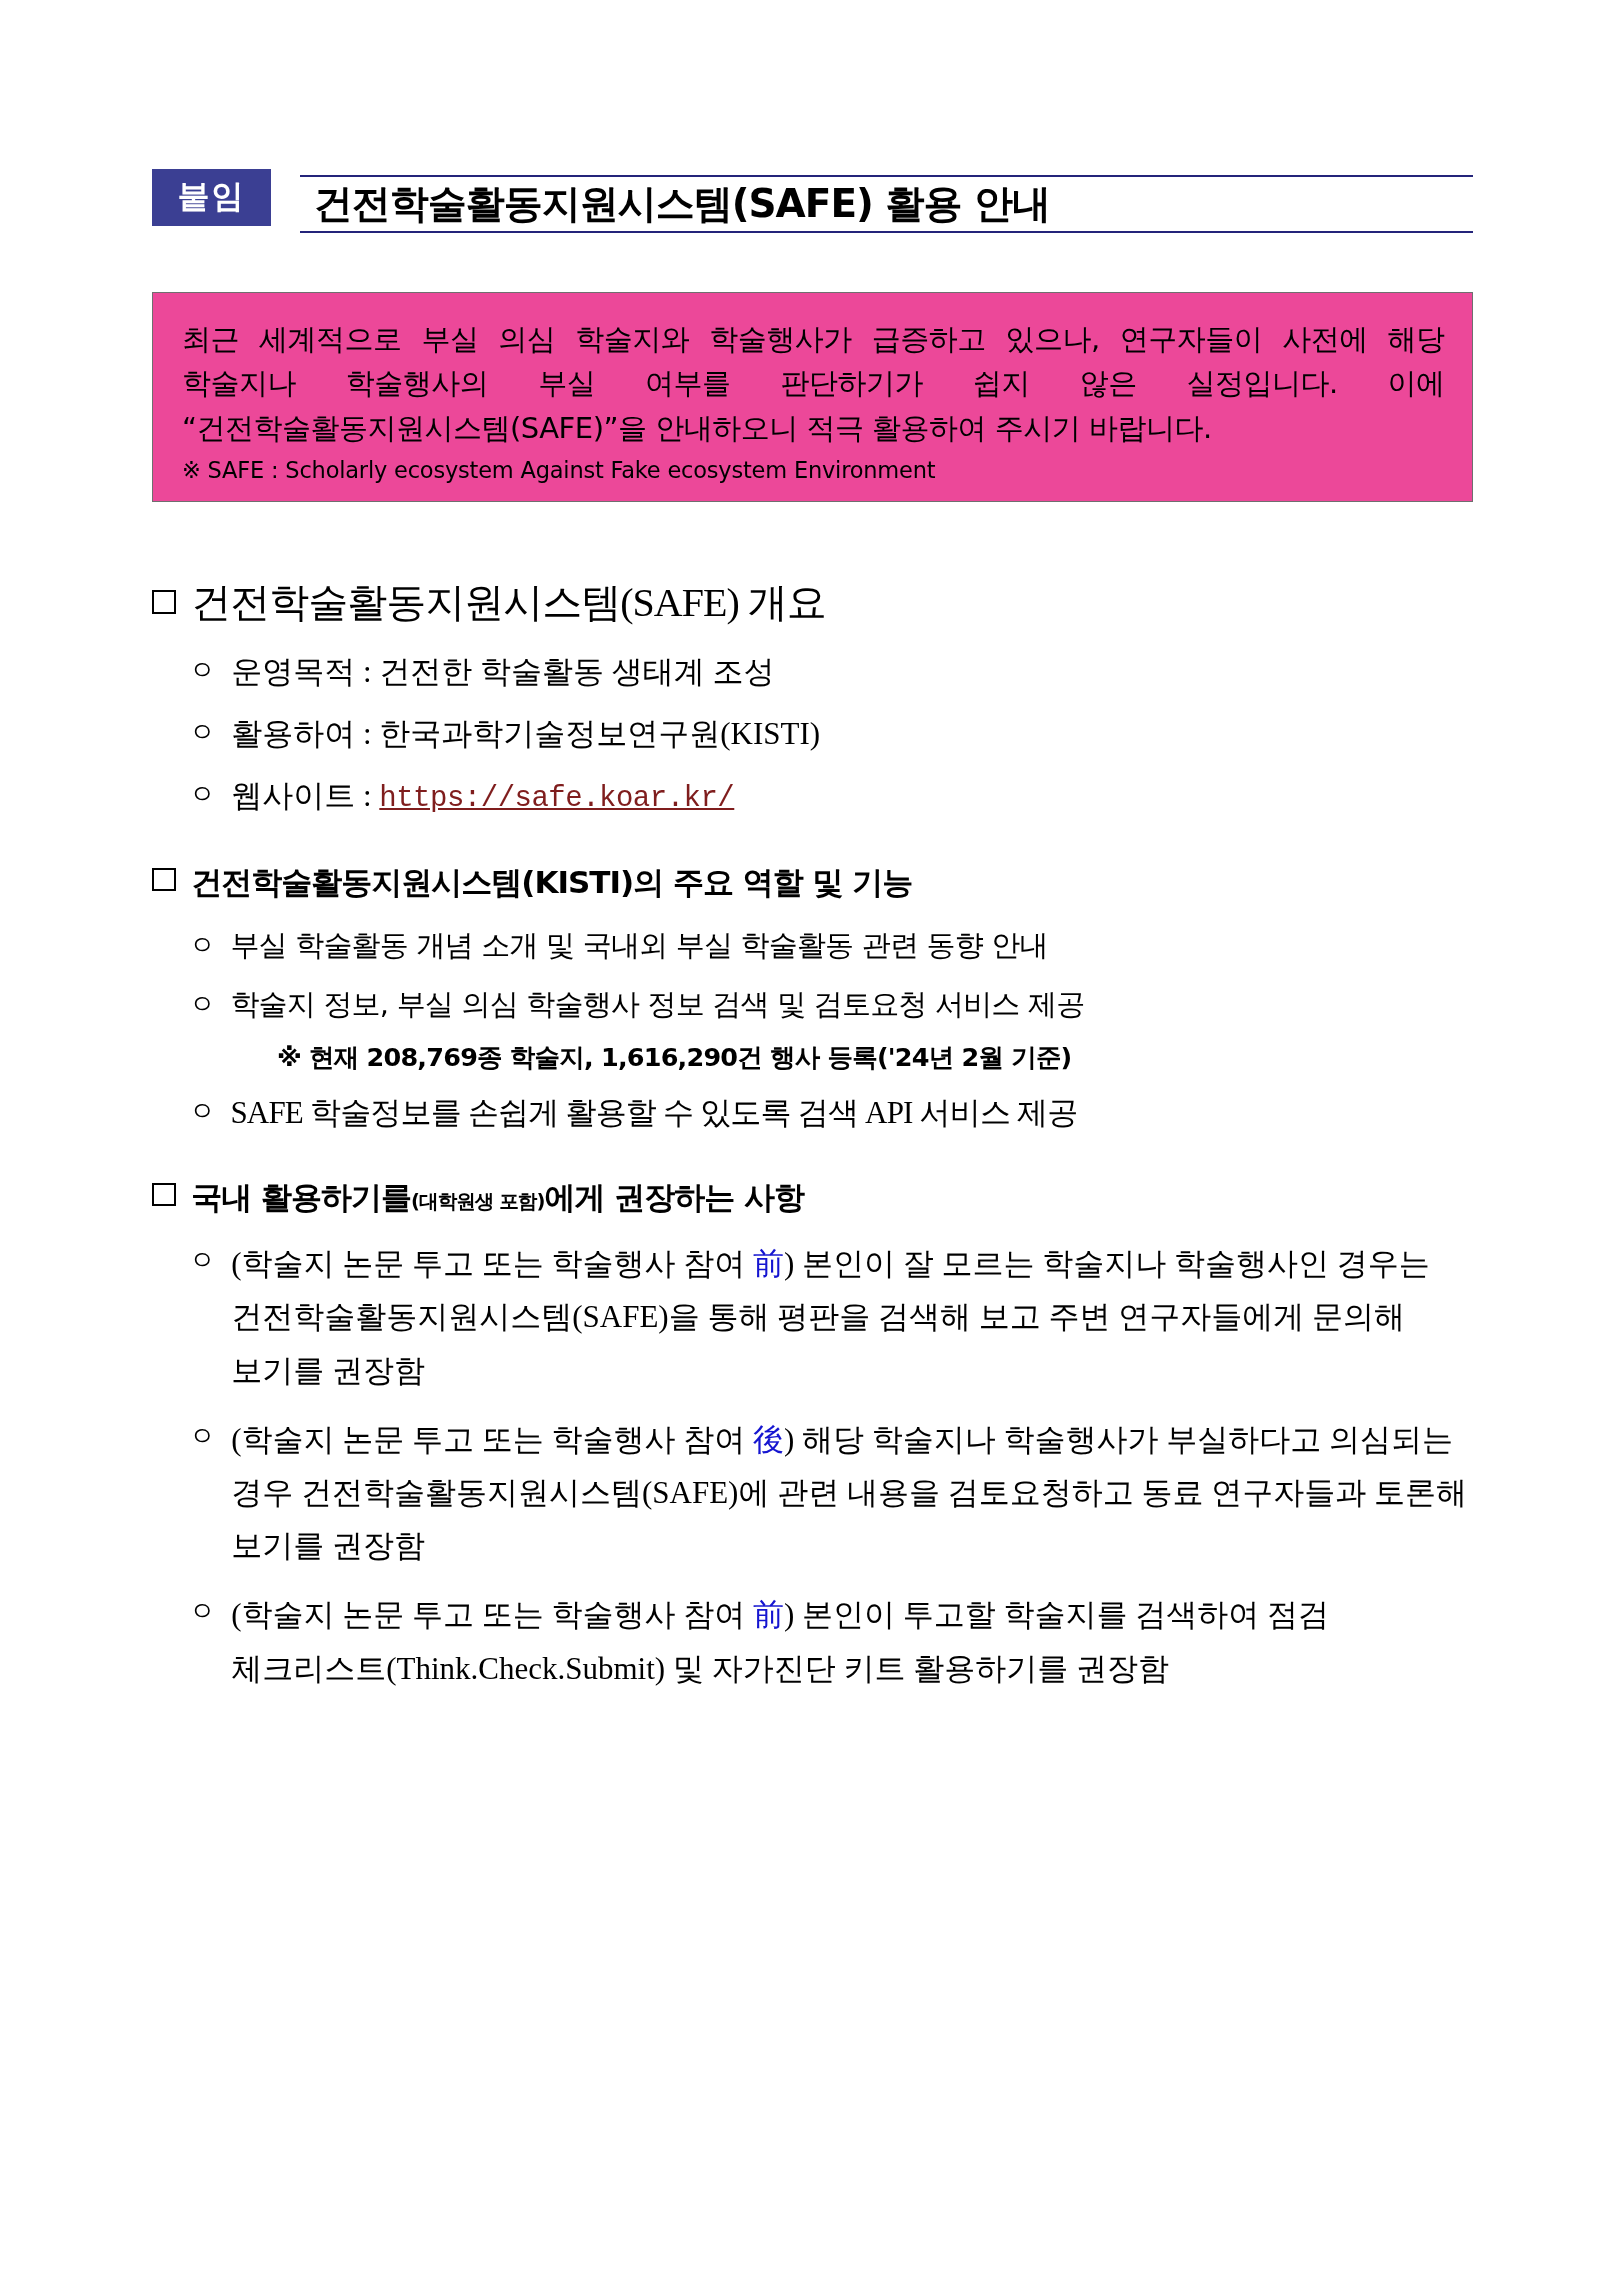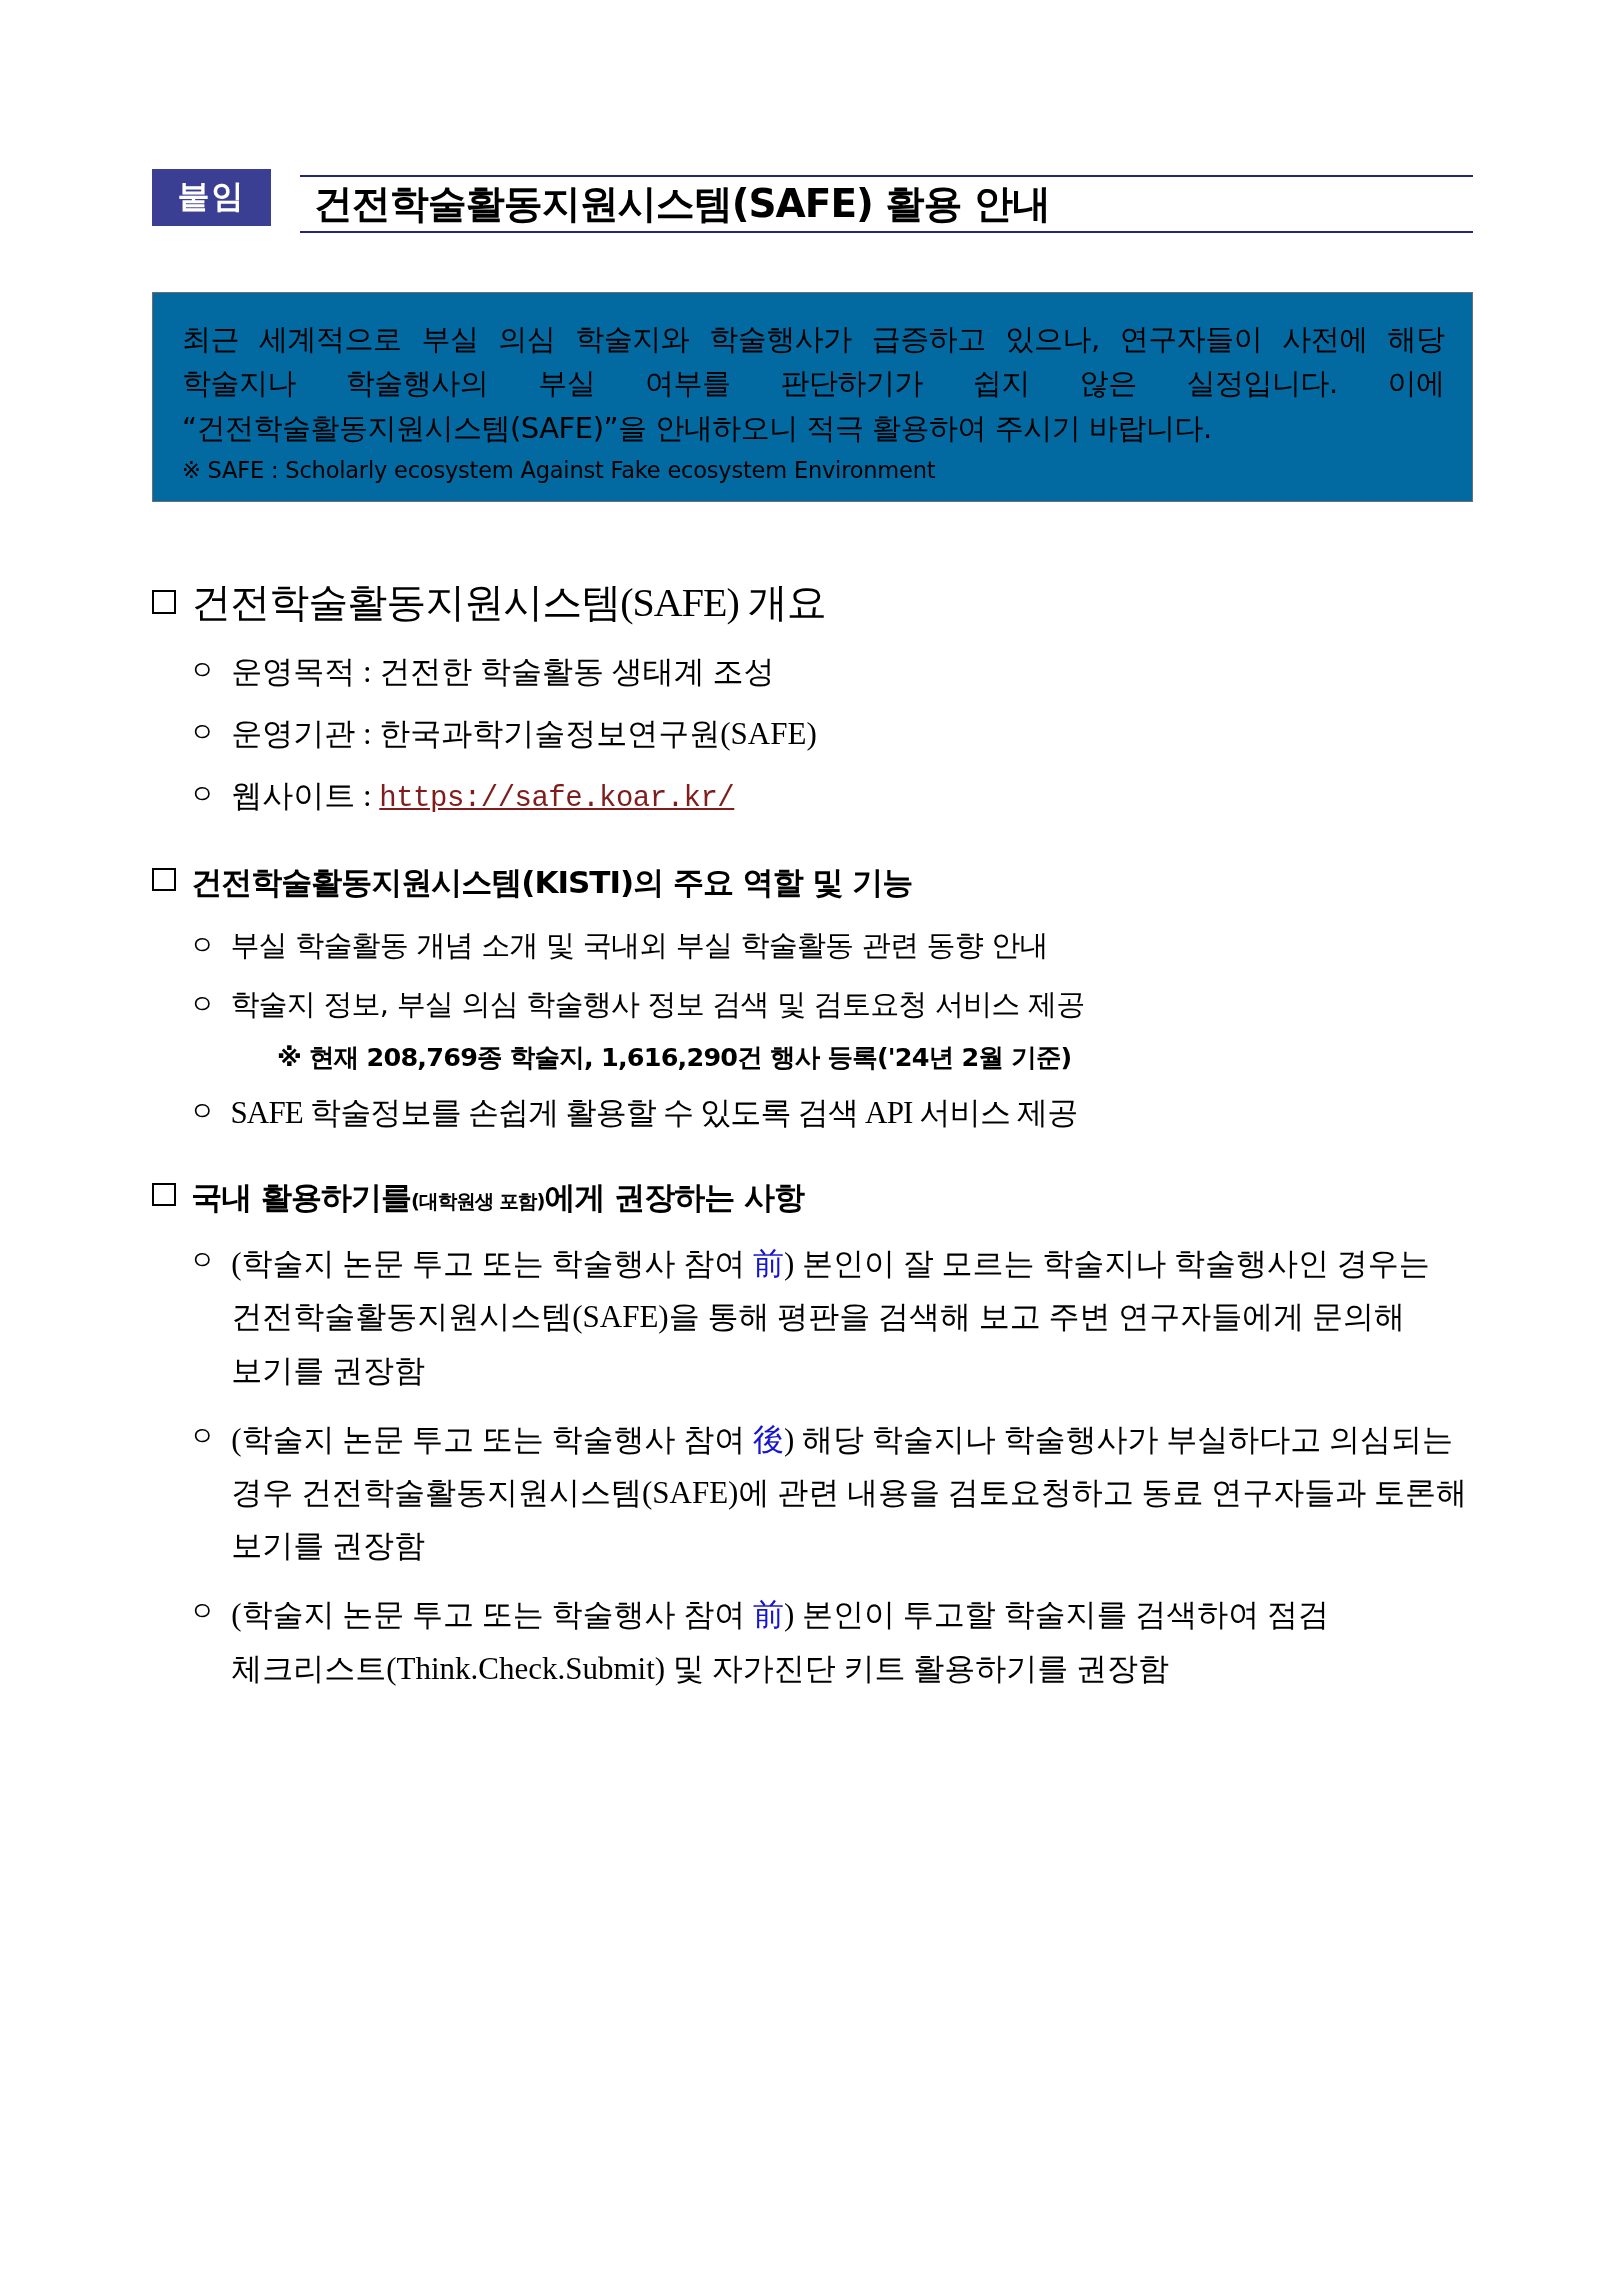--- a/index.html
+++ b/index.html
@@ -58,21 +58,21 @@
     font-family: "DejaVu Sans", sans-serif;
     font-weight: bold;
     font-size: 39px;
     letter-spacing: -1px;
     color: #000000;
   }
 
   
   .intro-box {
     border: 1.5px solid #6f6f6f;
-    background: #0369a1;
+    background: #ec4899;
     padding: 23.5px 27.4px 17.6px 29px;
     box-sizing: border-box;
     margin-bottom: 73px;
   }
   .intro-p {
     font-family: "DejaVu Sans", sans-serif;
     font-size: 29px;
     line-height: 1.55;
     letter-spacing: -0.5px;
     margin: 0 0 5.9px 0;
@@ -179,21 +179,21 @@
     <div class="sec-head">
       <span class="sq"></span>
       <span class="serif-head">건전학술활동지원시스템(SAFE) 개요</span>
     </div>
     <div class="item">
       <span class="bullet-o">ㅇ</span>
       <span class="item-txt">운영목적 : 건전한 학술활동 생태계 조성</span>
     </div>
     <div class="item">
       <span class="bullet-o">ㅇ</span>
-      <span class="item-txt">운영기관 : 한국과학기술정보연구원(SAFE)</span>
+      <span class="item-txt">활용하여 : 한국과학기술정보연구원(KISTI)</span>
     </div>
     <div class="item">
       <span class="bullet-o">ㅇ</span>
       <span class="item-txt"><span>웹사이트 : </span><a class="link" href="#">https://safe.koar.kr/</a></span>
     </div>
   </div>
 
   <div class="section roles">
     <div class="sec-head">
       <span class="sq"></span>

